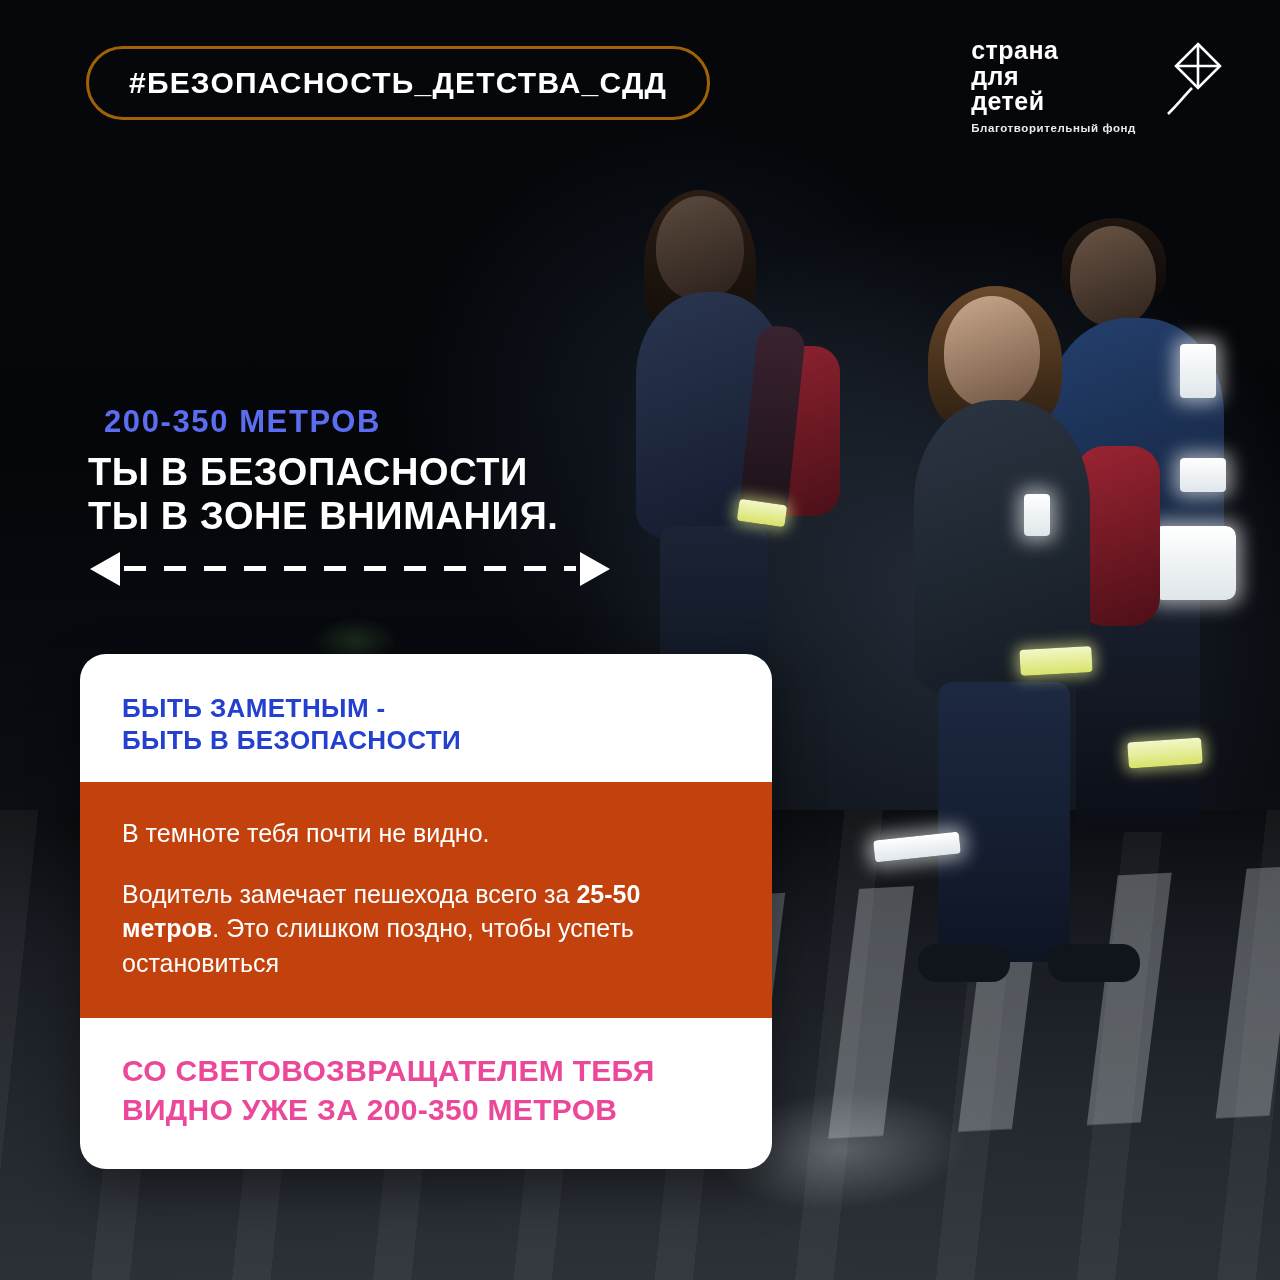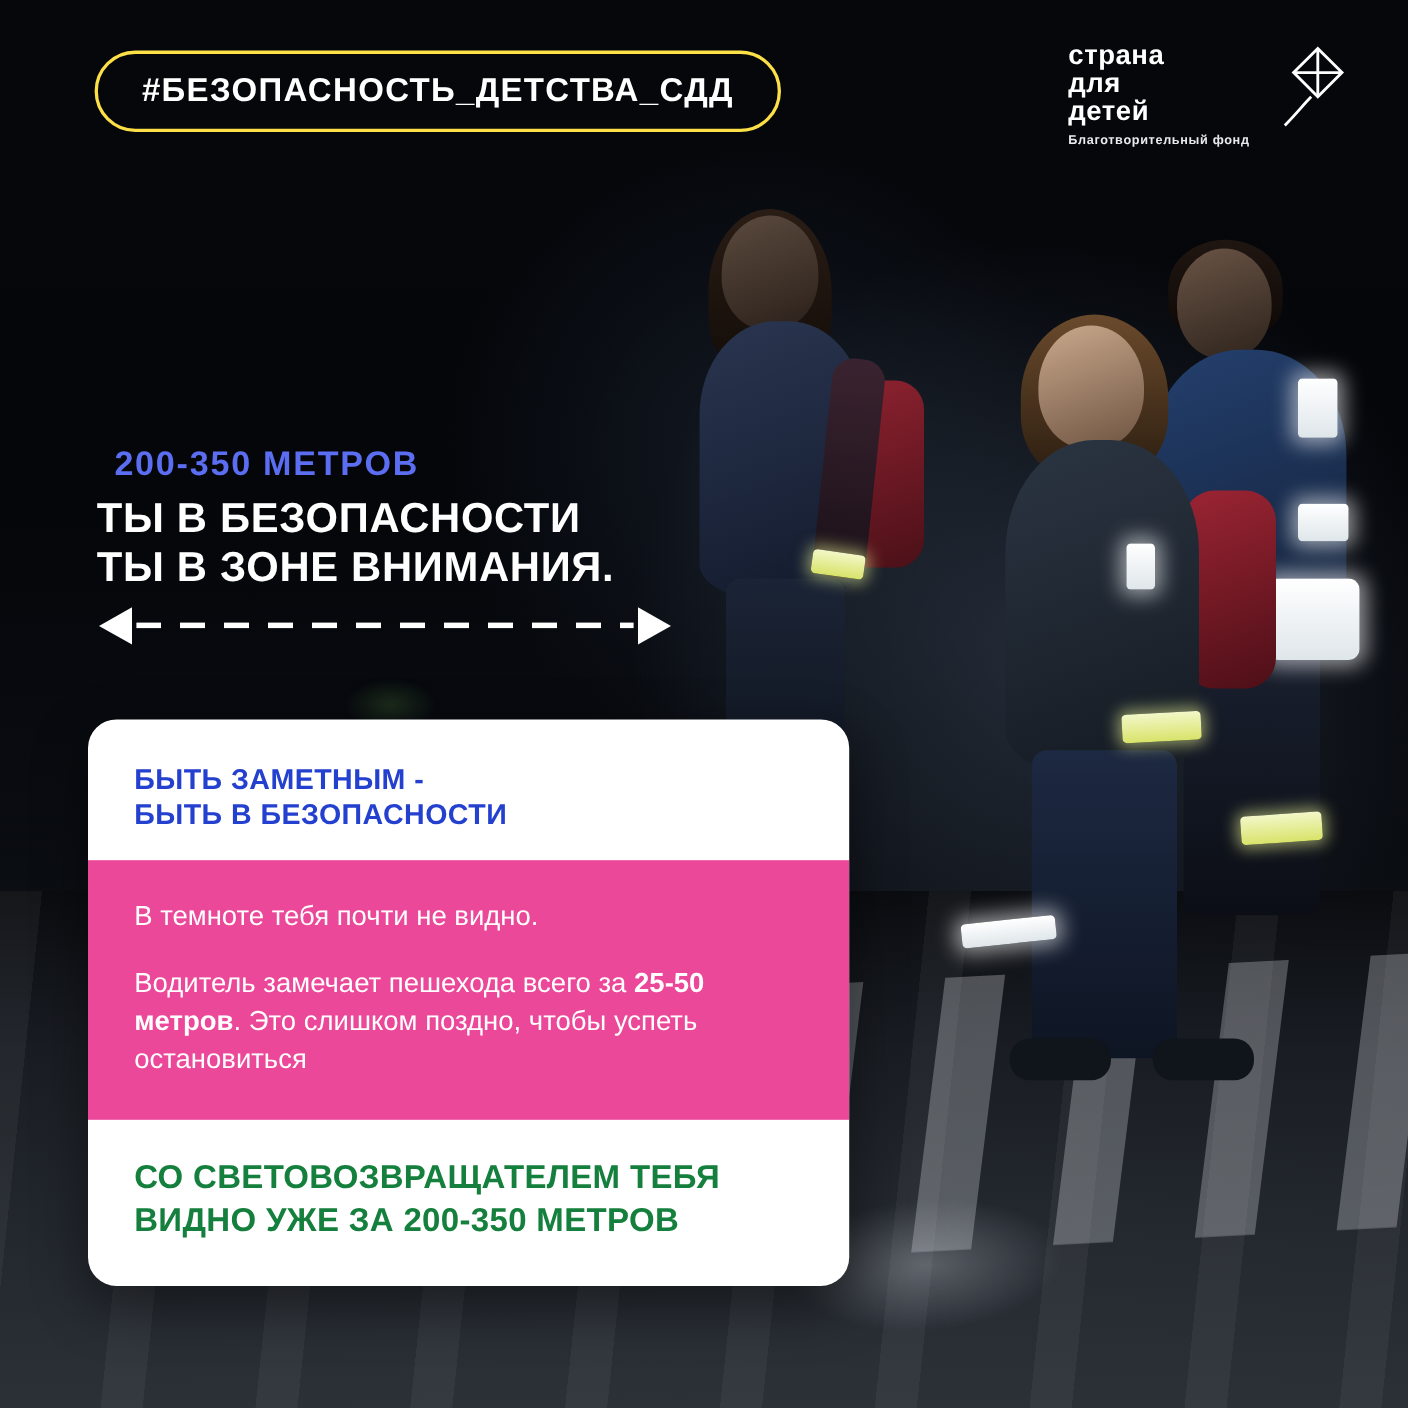--- a/index.html
+++ b/index.html
@@ -134,21 +134,21 @@
 
   
   .hashtag-pill {
     position: absolute;
     left: 86px;
     top: 46px;
     height: 68px;
     padding: 0 40px;
     display: flex;
     align-items: center;
-    border: 3px solid #fde047;
+    border: 3px solid #a16207;
     border-radius: 40px;
     color: #ffffff;
     font-size: 30px;
     font-weight: 700;
     letter-spacing: 1.2px;
     white-space: nowrap;
   }
 
   
   .logo {
@@ -241,35 +241,35 @@
   }
   .card-title {
     padding: 38px 40px 26px 42px;
     color: #2440cf;
     font-size: 26px;
     font-weight: 800;
     line-height: 1.24;
     letter-spacing: .4px;
   }
   .card-mid {
-    background: #ec4899;
+    background: #c2410c;
     padding: 34px 42px 38px 42px;
     color: #ffffff;
   }
   .card-mid p {
     margin: 0 0 26px 0;
     font-size: 25px;
     line-height: 1.38;
     font-weight: 400;
   }
   .card-mid p:last-child { margin-bottom: 0; }
   .card-mid b { font-weight: 800; }
   .card-foot {
     padding: 34px 42px 40px 42px;
-    color: #15803d;
+    color: #ec4899;
     font-size: 30px;
     font-weight: 800;
     line-height: 1.28;
     letter-spacing: .3px;
   }
 </style>
 </head>
 <body>
 
 <div class="poster">

